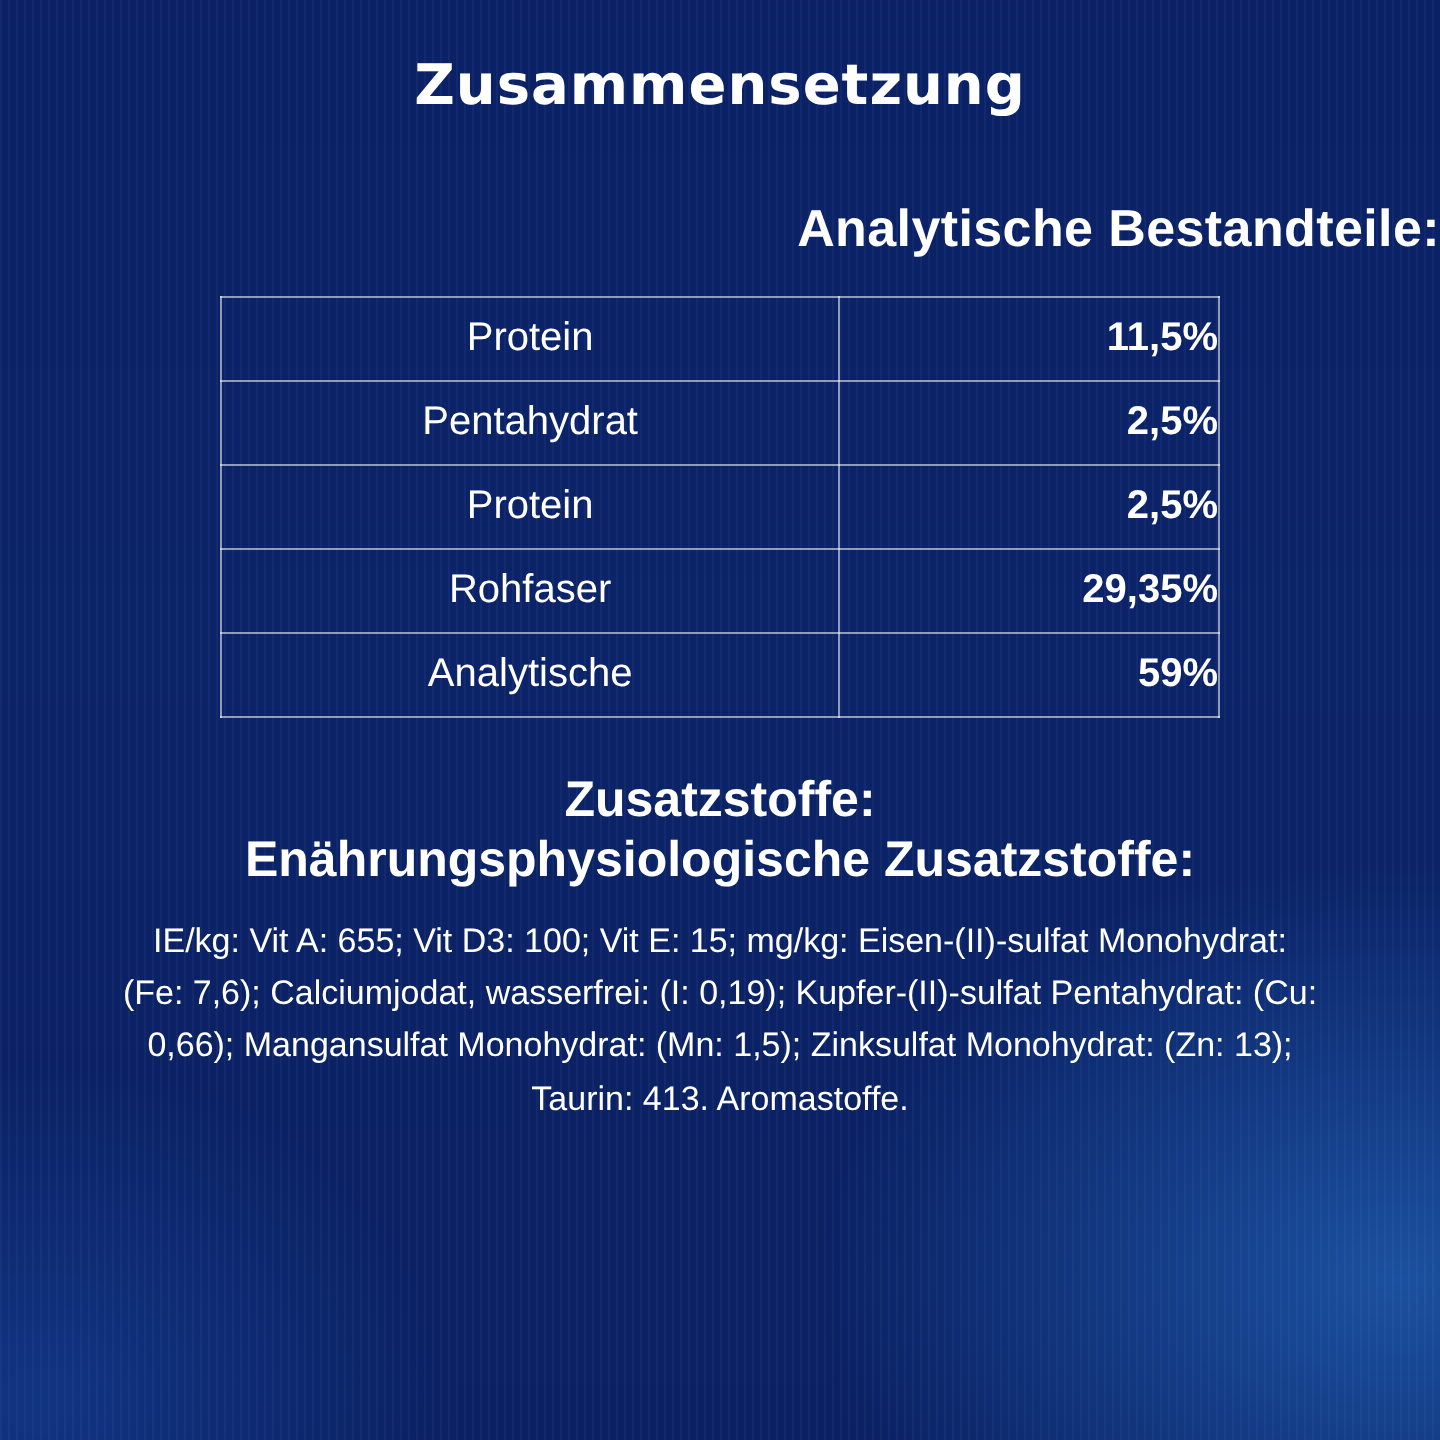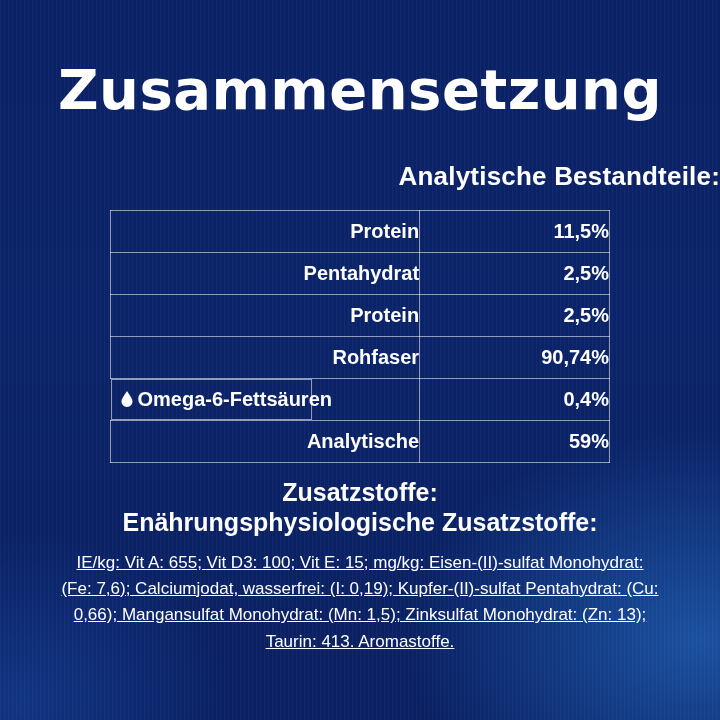--- a/index.html
+++ b/index.html
@@ -39,24 +39,24 @@
   .content {
     position: relative;
     z-index: 2;
     width: 720px;
     height: 720px;
     color: #ffffff;
     text-align: center;
   }
   .title {
     font-family: "DejaVu Sans", sans-serif;
-    font-size: 56px;
+    font-size: 28px;
     font-weight: bold;
     letter-spacing: 0.5px;
-    padding-top: 59px;
+    padding-top: 28px;
     line-height: 1.1;
   }
   .subtitle {
     font-size: 26px;
     font-weight: bold;
     margin-top: 40px;
     letter-spacing: 0.2px;
     text-align: right;
   }
   .table-wrap {
@@ -69,60 +69,58 @@
     table-layout: fixed;
   }
   table.analytics td {
     border: 1px solid rgba(255,255,255,0.55);
     font-size: 20px;
     padding: 9px 0 9px 0;
     height: 21px;
     vertical-align: middle;
   }
   td.label {
-    text-align: right;
+    text-align: center;
     padding-left: 22px;
     width: 62%;
     white-space: nowrap;
-    font-weight: bold;
   }
   td.value {
     text-align: right;
     padding-left: 22px;
     width: 38%;
     font-weight: bold;
   }
   .drop-row .label {
     padding-left: 8px;
     display: flex;
     align-items: center;
   }
   .drop-icon {
     display: inline-block;
     width: 14px;
     height: 18px;
     margin-right: 4px;
     flex: 0 0 auto;
   }
   .addtitle {
-    margin-top: 14px;
+    margin-top: 26px;
     font-size: 25px;
     font-weight: bold;
     line-height: 1.22;
   }
   .addtitle .l2 {
     display: block;
     text-align: center;
   }
   .additives {
     margin: 12px auto 0 auto;
     width: 600px;
     font-size: 17px;
     line-height: 1.55;
-    text-decoration: underline;
   }
 </style>
 </head>
 <body>
 
 <div class="page">
   <div class="content">
 
     <div class="title">Zusammensetzung</div>
 
@@ -138,32 +136,21 @@
           <tr>
             <td class="label">Pentahydrat</td>
             <td class="value">2,5%</td>
           </tr>
           <tr>
             <td class="label">Protein</td>
             <td class="value">2,5%</td>
           </tr>
           <tr>
             <td class="label">Rohfaser</td>
-            <td class="value">90,74%</td>
-          </tr>
-          <tr class="drop-row">
-            <td class="label">
-              <span class="drop-icon">
-                <svg width="14" height="18" viewBox="0 0 14 18" xmlns="http://www.w3.org/2000/svg">
-                  <path d="M7 1 C10 6 12.5 8.6 12.5 11.6 C12.5 14.6 10.1 17 7 17 C3.9 17 1.5 14.6 1.5 11.6 C1.5 8.6 4 6 7 1 Z" fill="#ffffff"></path>
-                </svg>
-              </span>
-              <span>Omega-6-Fettsäuren</span>
-            </td>
-            <td class="value">0,4%</td>
+            <td class="value">29,35%</td>
           </tr>
           <tr>
             <td class="label">Analytische</td>
             <td class="value">59%</td>
           </tr>
         </tbody>
       </table>
     </div>
 
     <div class="addtitle">

